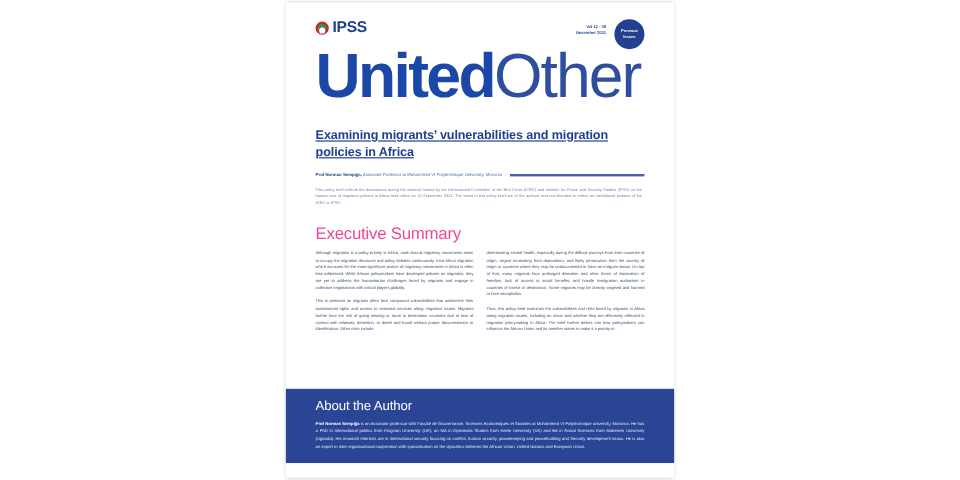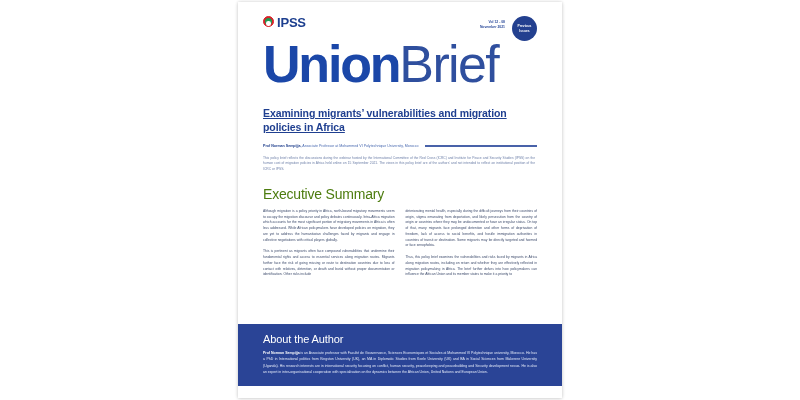--- a/index.html
+++ b/index.html
@@ -35,21 +35,21 @@
 
   
   .page-head {
     padding: 14px 25px 0 25px;
     position: relative;
     height: 34px;
     box-sizing: border-box;
   }
   .brand {
     display: flex;
-    align-items: flex-start;
+    align-items: flex-end;
     gap: 3px;
   }
   .brand-mark {
     width: 11px;
     height: 11px;
     border-radius: 50%;
     background: #d8232a;
     position: relative;
     display: inline-block;
     box-sizing: border-box;
@@ -175,21 +175,21 @@
     padding-right: 2px;
   }
 
   
   .exec {
     padding: 14px 25px 0 25px;
     flex: 1 1 auto;
   }
   .exec-heading {
     font-size: 14px;
-    color: #4d7c0f;
+    color: #ec4899;
     font-weight: normal;
     margin: 0 0 7px 0;
     letter-spacing: -0.2px;
   }
   .exec-cols {
     display: flex;
     gap: 11px;
   }
   .exec-col {
     flex: 1 1 0;
@@ -248,22 +248,22 @@
         <div>November 2021</div>
       </div>
 
       <div class="issue-badge">
         <span>Previous</span>
         <span>Issues</span>
       </div>
     </div>
 
     <div class="masthead">
-      <span class="mast-a">Union</span>
-      <span class="mast-b">Brief</span>
+      <span class="mast-a">United</span>
+      <span class="mast-b">Other</span>
     </div>
 
     <div class="title-block">
       <h1 class="brief-title">Examining migrants’ vulnerabilities and migration policies in Africa</h1>
 
       <div class="byline-row">
         <div class="byline">
           <b>Prof Norman Sempijja,</b>
           <span>Associate Professor at Mohammed VI Polytechnique University, Morocco</span>
         </div>

